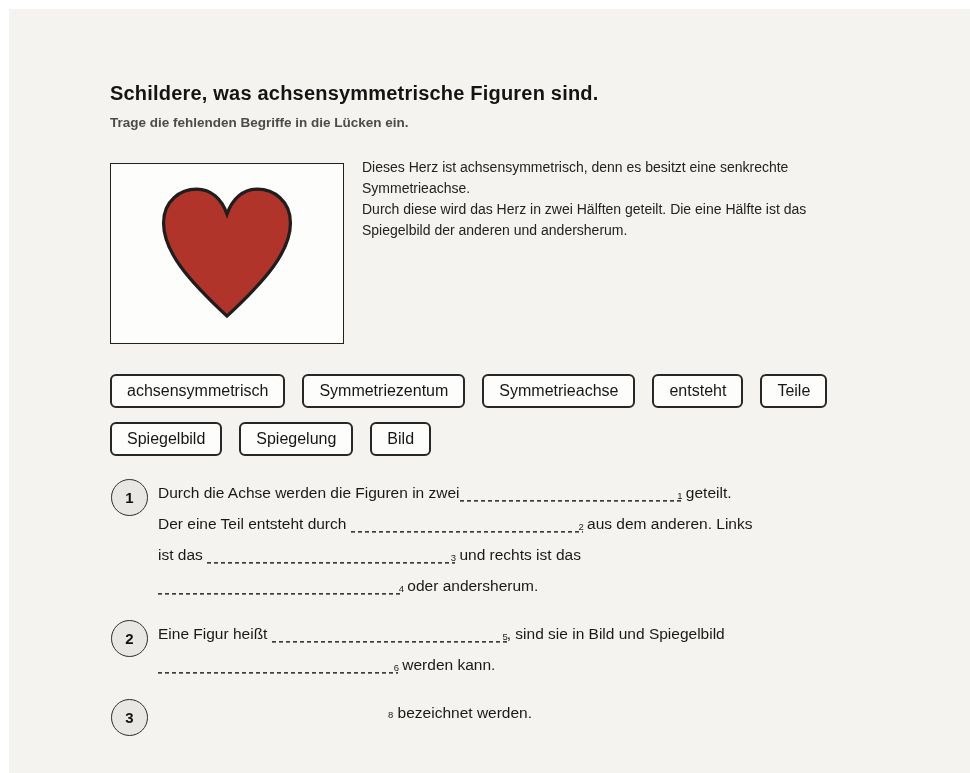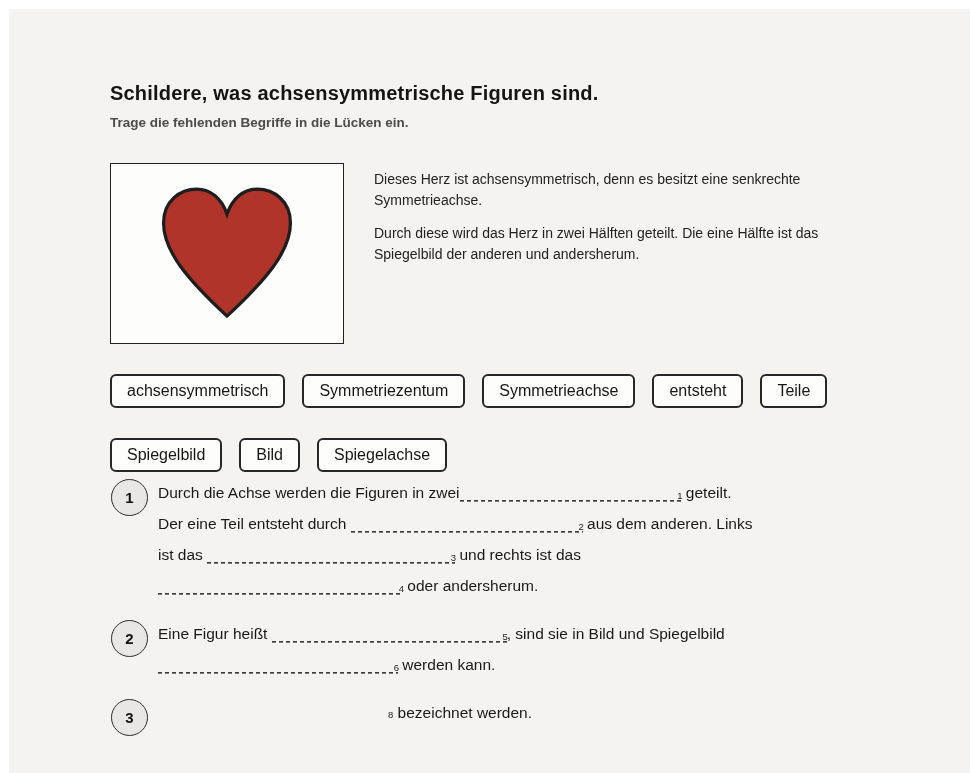--- a/index.html
+++ b/index.html
@@ -29,24 +29,24 @@
   .heart-box{
     position:absolute;left:110px;top:163px;width:234px;height:181px;
     background:#fdfdfc;border:1.5px solid #222;
     display:flex;align-items:center;justify-content:center;
     box-sizing:border-box;
   }
   .example-text{
     position:absolute;left:362px;top:157px;width:500px;
     font-size:14px;line-height:21px;color:#222;
   }
-  .example-text p{margin:12px;}
+  .example-text p{margin:0;}
 
   .word-bank{position:absolute;left:110px;top:374px;width:800px;}
-  .chip-row{display:flex;gap:17px;margin-bottom:30px;}
+  .chip-row{display:flex;gap:17px;margin-bottom:14px;}
   .chip{
     background:#fdfdfb;border:2px solid #272727;border-radius:6px;
     padding:3px 15px;font-size:16px;color:#161616;
     height:24px;line-height:24px;white-space:nowrap;
     box-sizing:content-box;
   }
 
   .exercises{position:absolute;left:111px;top:477px;width:820px;}
   .ex-block{display:flex;margin-bottom:17px;}
   .ex-circle{
@@ -93,22 +93,22 @@
   <div class="word-bank" id="word-bank">
       <div class="chip-row">
         <div class="chip">achsensymmetrisch</div>
         <div class="chip">Symmetriezentum</div>
         <div class="chip">Symmetrieachse</div>
         <div class="chip">entsteht</div>
         <div class="chip">Teile</div>
       </div>
       <div class="chip-row">
         <div class="chip">Spiegelbild</div>
+        <div class="chip">Spiegelung</div>
         <div class="chip">Bild</div>
-        <div class="chip">Spiegelachse</div>
       </div>
     </div>
 
   <div class="exercises" id="exercises">
       <div class="ex-block">
         <div class="ex-circle">1</div>
         <div class="ex-lines">
           <div class="ex-line"><span>Durch die Achse werden die Figuren in zwei</span><span class="blank" style="width: 222px;"><span class="num">1</span></span><span> geteilt.</span></div>
           <div class="ex-line"><span>Der eine Teil entsteht durch </span><span class="blank" style="width: 232px;"><span class="num">2</span></span><span> aus dem anderen. Links</span></div>
           <div class="ex-line"><span>ist das </span><span class="blank" style="width: 248px;"><span class="num">3</span></span><span> und rechts ist das</span></div>

